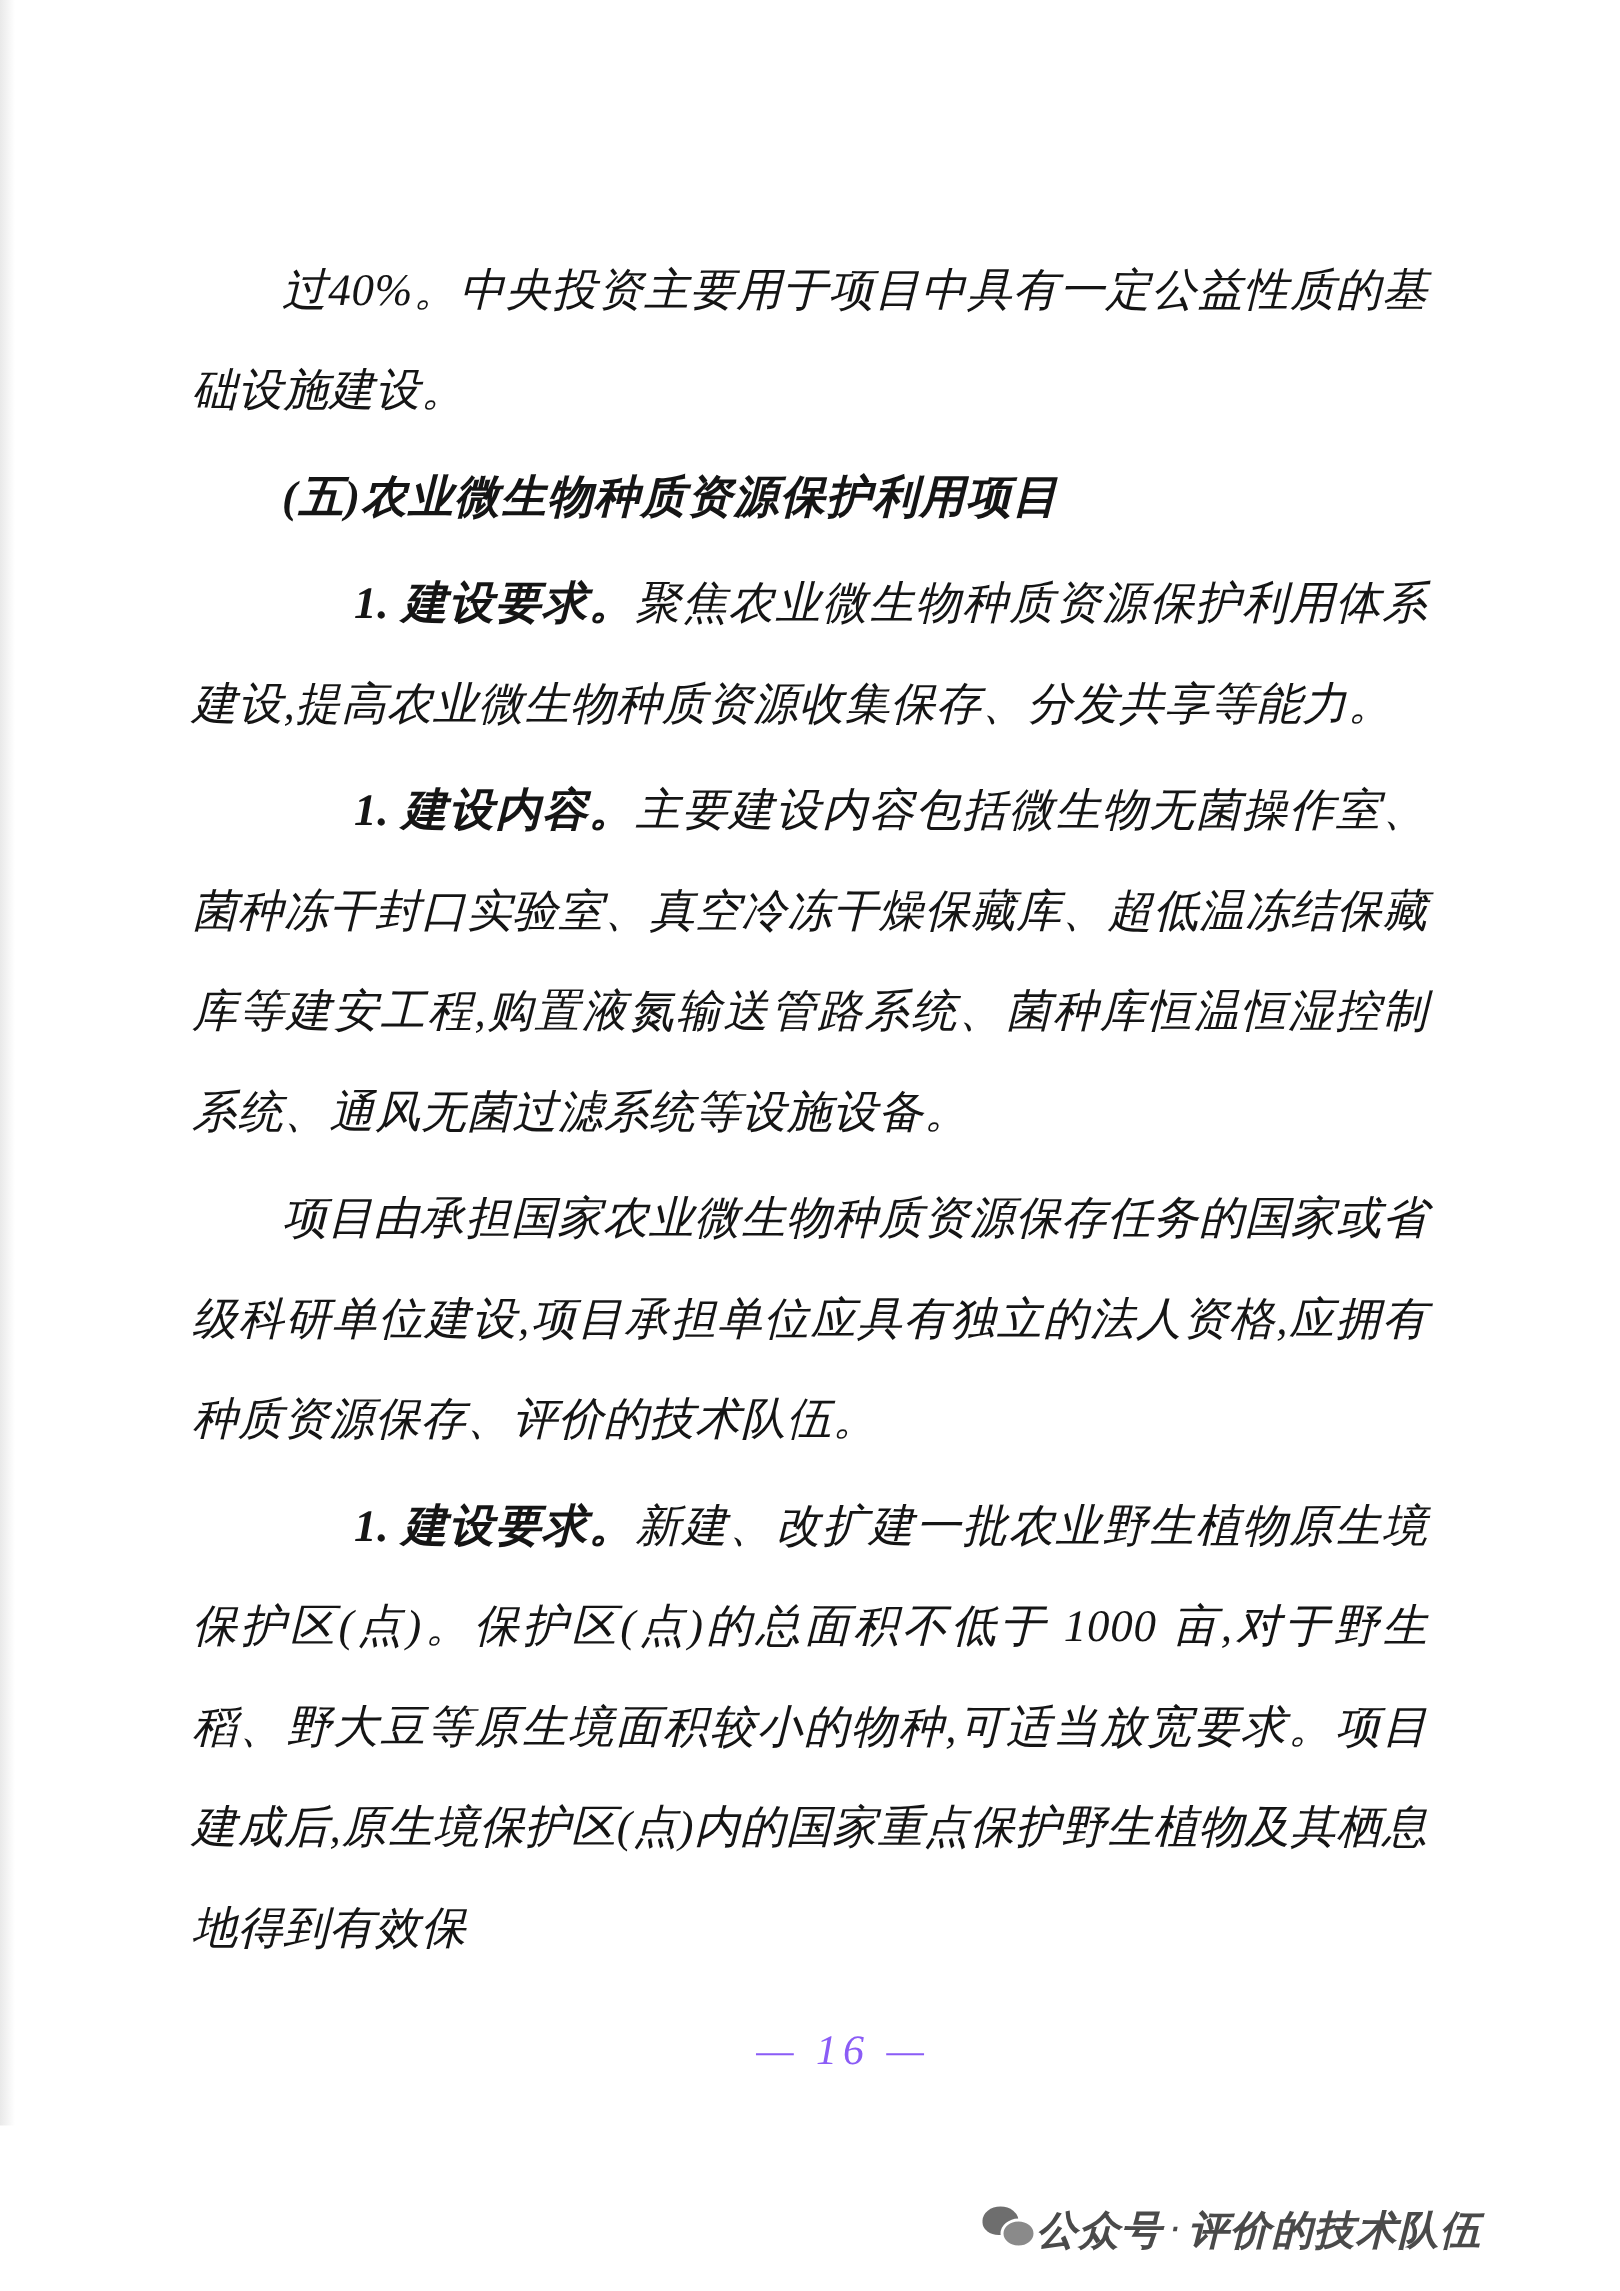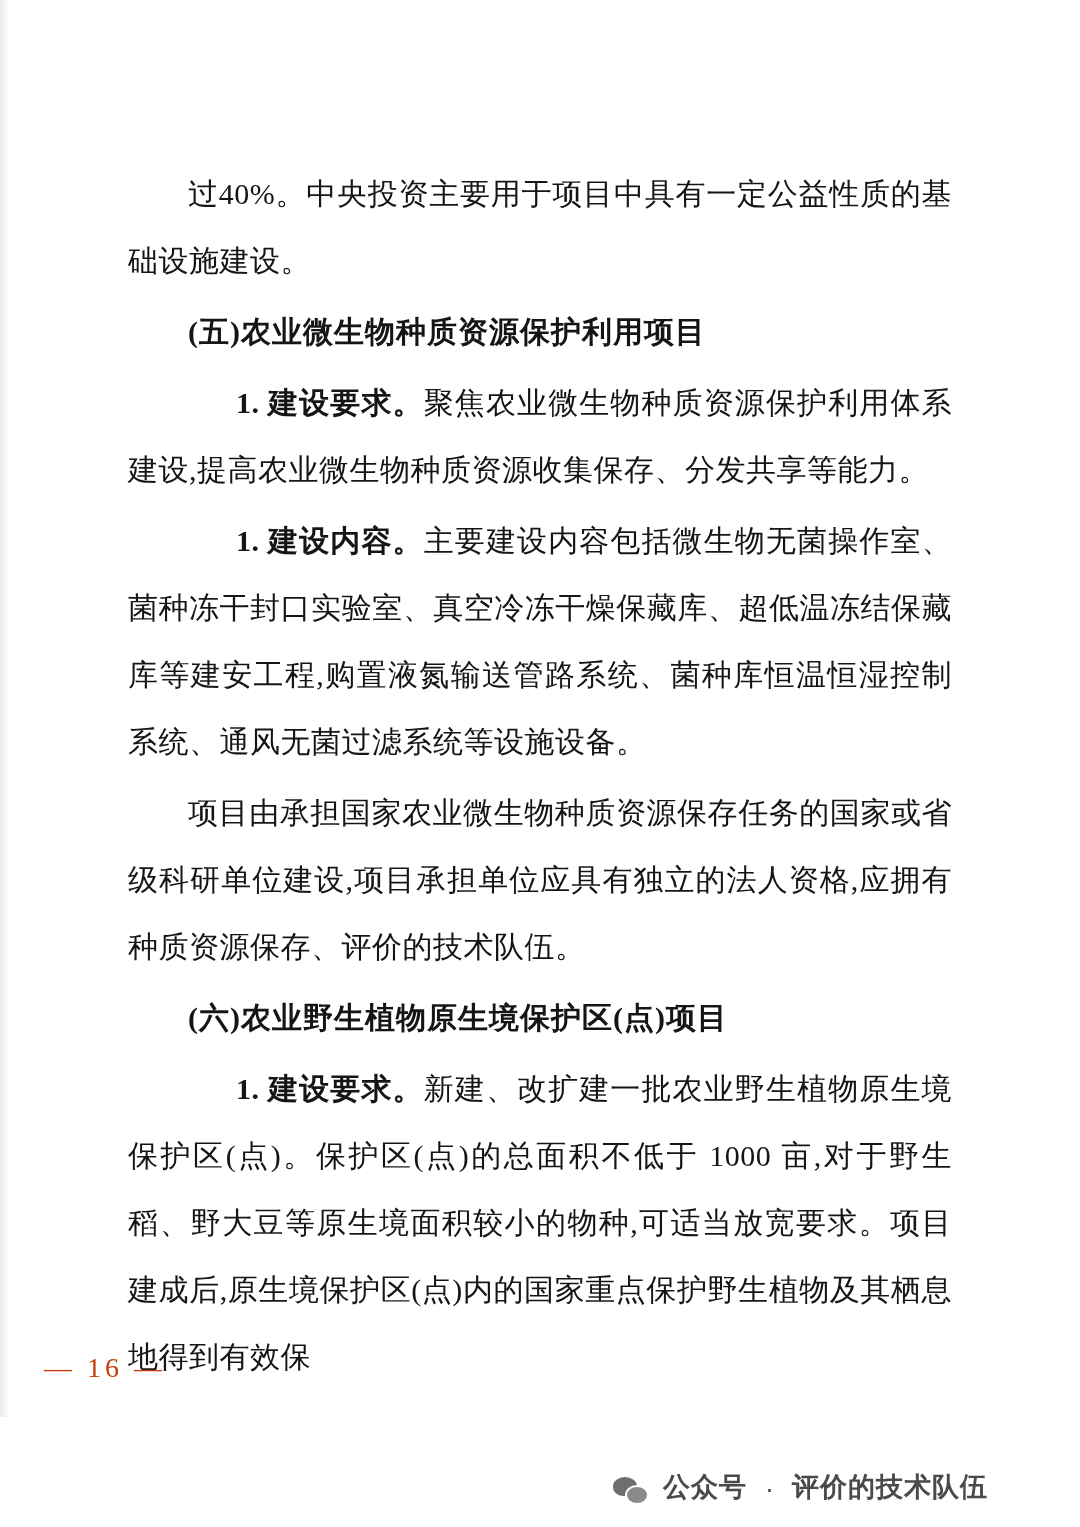--- a/index.html
+++ b/index.html
@@ -9,20 +9,21 @@
   }
   .page {
     position: relative;
     width: 1080px;
     height: 1527px;
     background: #ffffff;
     box-sizing: border-box;
     overflow: hidden;
     font-family: "Liberation Serif", "DejaVu Serif", serif;
     color: #111111;
+    font-style: italic;
   }
   .content {
     position: absolute;
     left: 128px;
     top: 160px;
     width: 824px;
   }
   .para {
     font-size: 30px;
     line-height: 67px;
@@ -42,41 +43,41 @@
   }
   .lead {
     font-weight: bold;
     margin-left: 48px;
   }
   .page-number {
     position: absolute;
     left: 0;
     right: 0;
     top: 1352px;
+    text-align: center;
     font-size: 28px;
     letter-spacing: 4px;
-    color: #c2410c;
+    color: #8b5cf6;
     font-family: "Liberation Serif", "DejaVu Serif", serif;
     padding-left: 44px;
   }
   .footer-band {
     position: absolute;
     left: 0;
     right: 0;
     bottom: 0;
     height: 110px;
     background: #ffffff;
   }
   .watermark {
     position: absolute;
     right: 92px;
     bottom: 22px;
     display: flex;
-    align-items: flex-end;
-    gap: 14px;
+    align-items: flex-start;
   }
   .wechat-icon {
     width: 36px;
     height: 30px;
     position: relative;
     display: inline-block;
   }
   .wechat-icon .b1 {
     position: absolute;
     left: 0;
@@ -141,23 +142,20 @@
     <p class="para indent">
       <span class="lead">1. 建设内容。</span><span>主要建设内容包括微生物无菌操作室、菌种冻干封口实验室、真空冷冻干燥保藏库、超低温冻结保藏库等建安工程,购置液氮输送管路系统、菌种库恒温恒湿控制系统、通风无菌过滤系统等设施设备。</span>
     </p>
 
 
     <p class="para indent">
       <span>项目由承担国家农业微生物种质资源保存任务的国家或省级科研单位建设,项目承担单位应具有独立的法人资格,应拥有种质资源保存、评价的技术队伍。</span>
     </p>
 
 
-    <p class="para heading">
-      <span>(六)农业野生植物原生境保护区(点)项目</span>
-    </p>
 
     <p class="para indent">
       <span class="lead">1. 建设要求。</span><span>新建、改扩建一批农业野生植物原生境保护区(点)。保护区(点)的总面积不低于 1000 亩,对于野生稻、野大豆等原生境面积较小的物种,可适当放宽要求。项目建成后,原生境保护区(点)内的国家重点保护野生植物及其栖息地得到有效保</span>
     </p>
 
   </div>
 
   <div class="page-number">— 16 —</div>
 
   <div class="footer-band">

